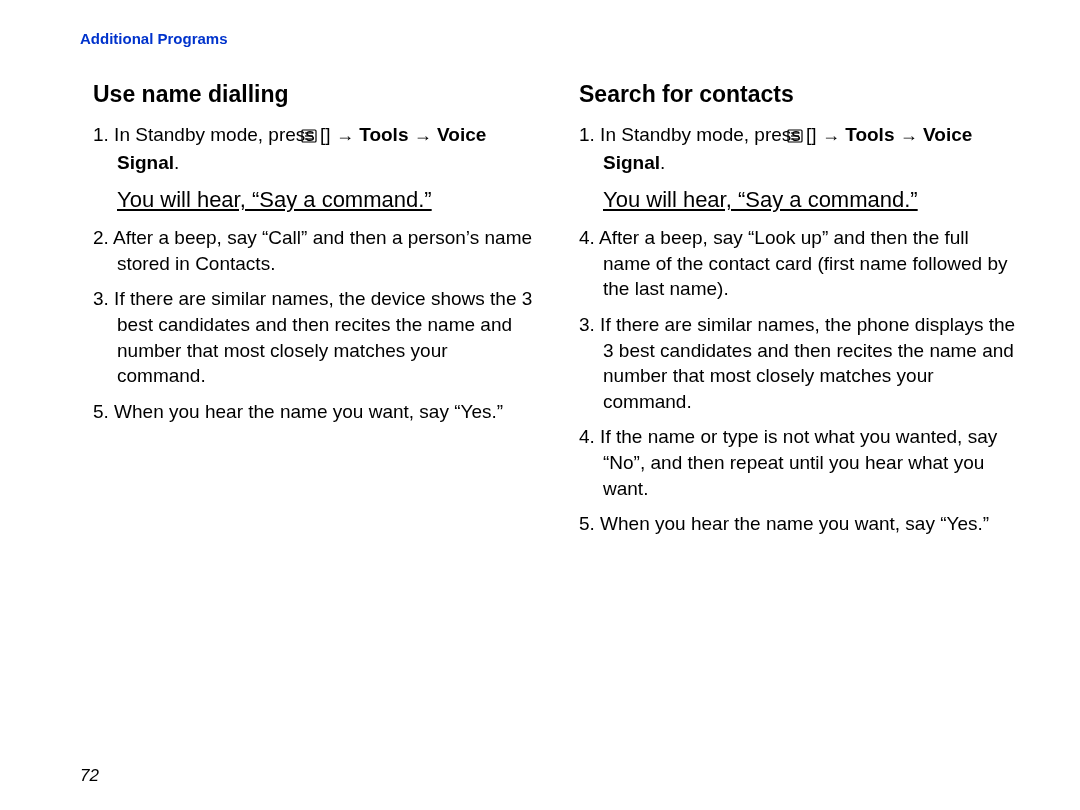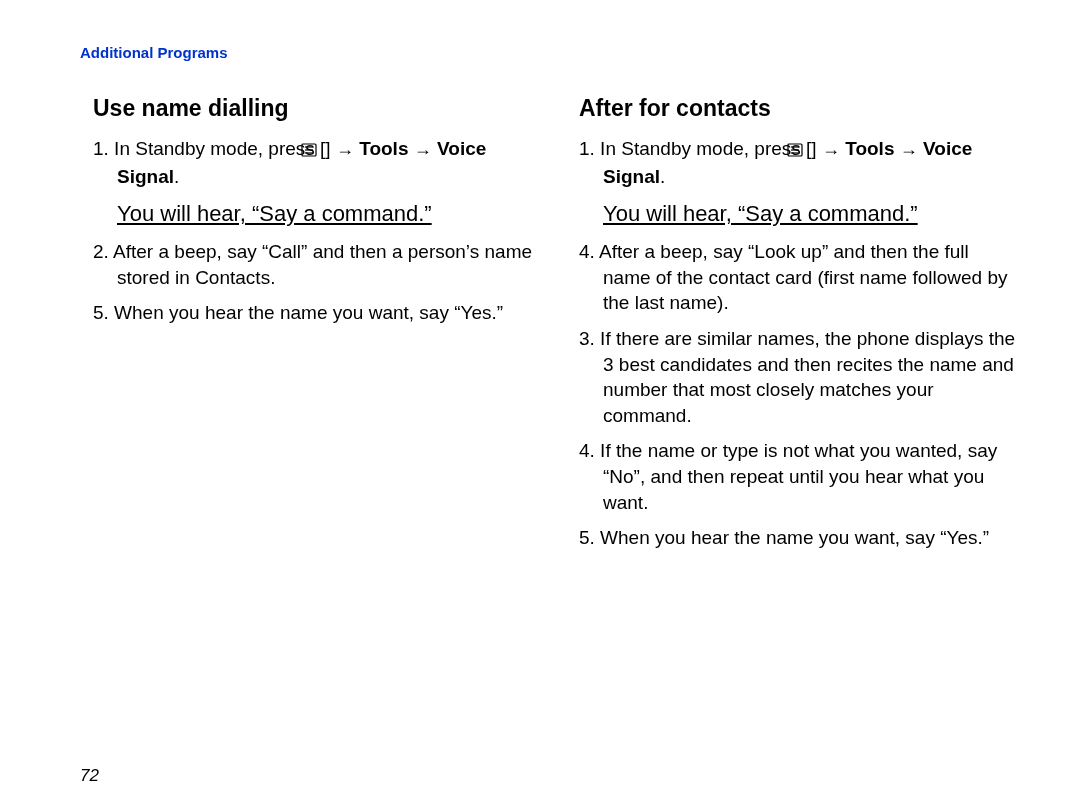--- a/index.html
+++ b/index.html
@@ -9,21 +9,21 @@
     height: 810px;
     background: #ffffff;
     font-family: Verdana, Geneva, sans-serif;
     color: #000;
   }
   .page {
     position: relative;
     width: 1080px;
     height: 810px;
     box-sizing: border-box;
-    padding: 44px 60px 30px 80px;
+    padding: 30px 60px 30px 80px;
   }
   .section-header {
     color: #0033cc;
     font-weight: bold;
     font-size: 15px;
     margin-bottom: 34px;
   }
   .columns {
     display: flex;
     gap: 45px;
@@ -80,25 +80,26 @@
         <span>1. In Standby mode, press [</span><span class="icon"><svg width="16" height="14" viewBox="0 0 16 14">
               <rect x="1" y="1" width="14" height="12" rx="1" fill="none" stroke="#000" stroke-width="1.2"></rect>
               <line x1="4" y1="4" x2="12" y2="4" stroke="#000" stroke-width="1.2"></line>
               <line x1="4" y1="7" x2="12" y2="7" stroke="#000" stroke-width="1.2"></line>
               <line x1="4" y1="10" x2="12" y2="10" stroke="#000" stroke-width="1.2"></line>
             </svg></span><span>] </span><span class="arrow">→</span><span> </span><span class="b">Tools</span>
         <span class="arrow">→</span><span> </span><span class="b">Voice Signal</span><span>.</span>
       </div>
       <div class="sub">You will hear, “Say a command.”</div>
       <div class="step">2. After a beep, say “Call” and then a person’s name stored in Contacts.</div>
+      <div class="step">3. If there are similar names, the device shows the 3 best candidates and then recites the name and number that most closely matches your command.</div>
       <div class="step">5. When you hear the name you want, say “Yes.”</div>
     </div>
 
     <div class="col">
-      <div class="col-title">After for contacts</div>
+      <div class="col-title">Search for contacts</div>
 
       <div class="step">
         <span>1. In Standby mode, press [</span><span class="icon"><svg width="16" height="14" viewBox="0 0 16 14">
               <rect x="1" y="1" width="14" height="12" rx="1" fill="none" stroke="#000" stroke-width="1.2"></rect>
               <line x1="4" y1="4" x2="12" y2="4" stroke="#000" stroke-width="1.2"></line>
               <line x1="4" y1="7" x2="12" y2="7" stroke="#000" stroke-width="1.2"></line>
               <line x1="4" y1="10" x2="12" y2="10" stroke="#000" stroke-width="1.2"></line>
             </svg></span><span>] </span><span class="arrow">→</span><span> </span><span class="b">Tools</span>
         <span class="arrow">→</span><span> </span><span class="b">Voice Signal</span><span>.</span>
       </div>

